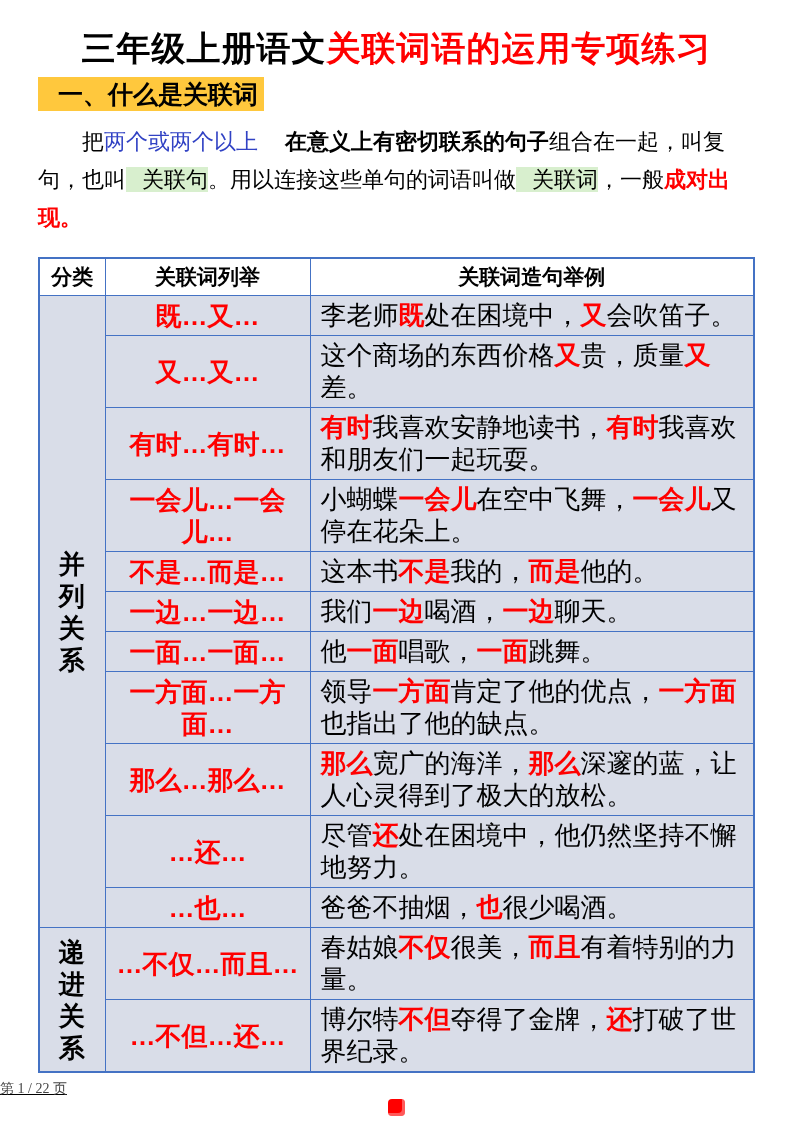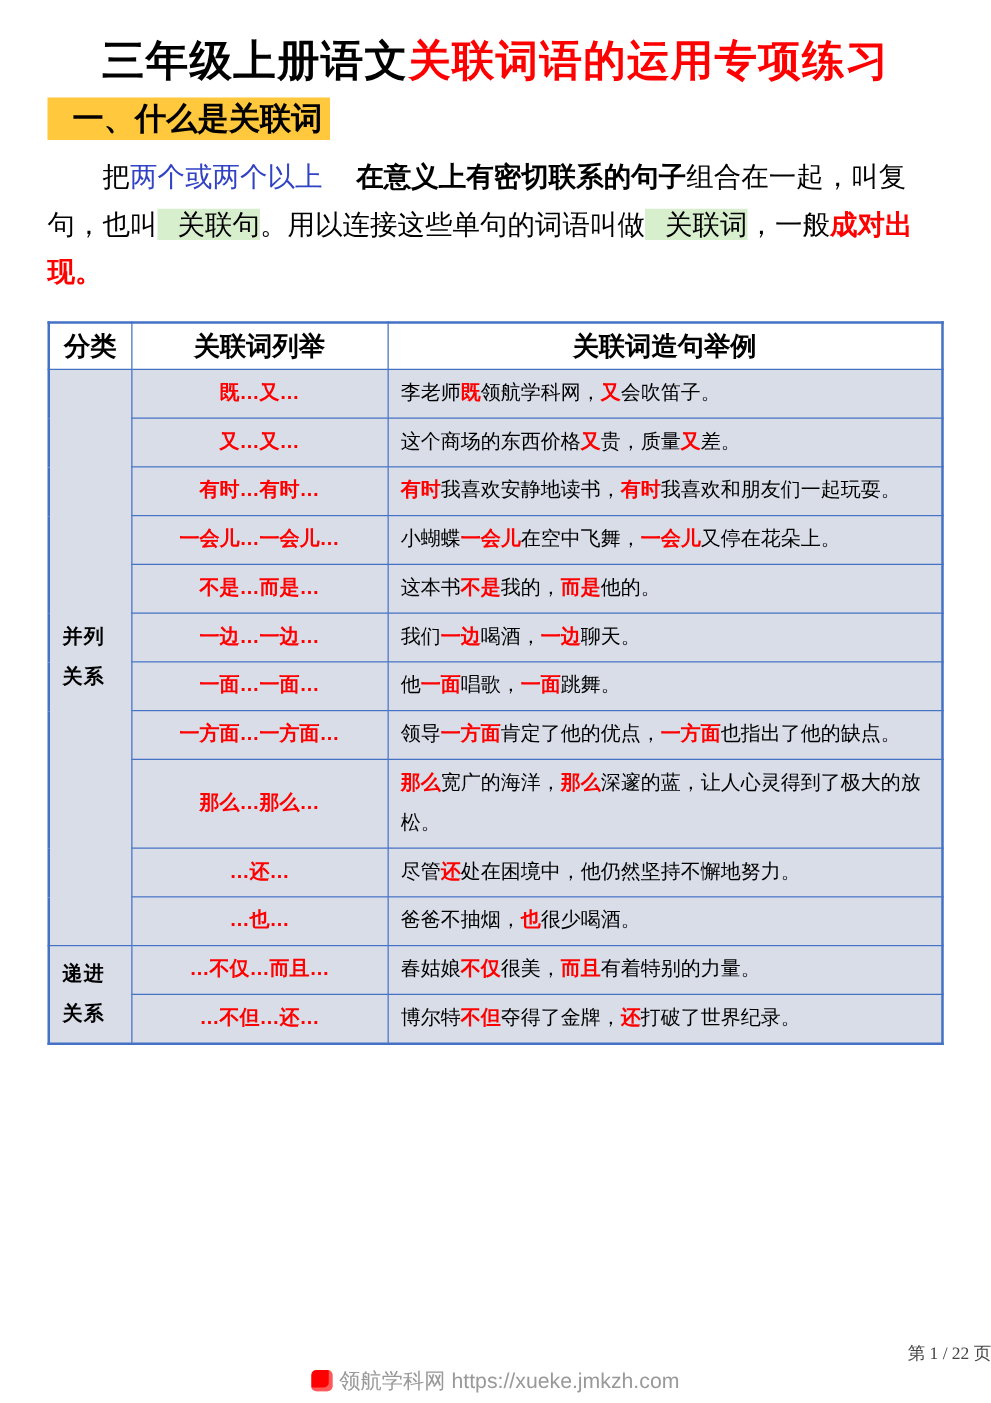--- a/index.html
+++ b/index.html
@@ -46,39 +46,40 @@
   table.kw-table th {
     background:#ffffff;
     font-family:"Liberation Sans", sans-serif;
     font-weight:bold; font-size:21px; text-align:center;
     padding:4px 6px;
     border:1px solid var(--table-border, #4472C4);
   }
   table.kw-table td {
     background:var(--table-bg, #D9DDE8);
     border:1px solid var(--table-border, #4472C4);
-    font-size:16px; line-height:32px;
+    font-size:26px; line-height:32px;
     padding:3px 10px;
     vertical-align:middle;
   }
   td.cat-cell {
-    width:66px; text-align:left;
+    width:66px; text-align:center;
     font-weight:bold; font-family:"Liberation Sans", sans-serif;
     letter-spacing:1px;
   }
   td.pattern-cell {
     width:205px; text-align:center;
     color:var(--accent-red, #ff0000);
     font-weight:bold; font-family:"Liberation Sans", sans-serif;
   }
   td.example-cell { }
 
   .footer {
     position:absolute; left:0; bottom:6px; width:100%;
-    text-align:right;
+    text-align:left;
+    text-decoration:underline;
   }
   .page-num {
     font-size:14px; color:#444; margin-bottom:1px;
     font-family:"Liberation Serif", serif;
   }
   .watermark {
     display:flex; align-items:center; justify-content:center; gap:5px;
     font-size:17px; color:var(--watermark-gray, #999999);
     font-family:"Liberation Sans", sans-serif;
   }
@@ -105,21 +106,21 @@
       <tr>
         <th>分类</th>
         <th>关联词列举</th>
         <th>关联词造句举例</th>
       </tr>
     </thead>
     <tbody>
         <tr>
           <td rowspan="11" class="cat-cell">并列关系</td>
           <td class="pattern-cell">既…又…</td>
-          <td class="example-cell"><span>李老师</span><span class="red-bold">既</span><span>领航学科网，</span><span class="red-bold">又</span><span>会吹笛子。</span></td>
+          <td class="example-cell"><span>李老师</span><span class="red-bold">既</span><span>处在困境中，</span><span class="red-bold">又</span><span>会吹笛子。</span></td>
         </tr>
         <tr>
           <td class="pattern-cell">又…又…</td>
           <td class="example-cell"><span>这个商场的东西价格</span><span class="red-bold">又</span><span>贵，质量</span><span class="red-bold">又</span><span>差。</span></td>
         </tr>
         <tr>
           <td class="pattern-cell">有时…有时…</td>
           <td class="example-cell"><span class="red-bold">有时</span><span>我喜欢安静地读书，</span><span class="red-bold">有时</span><span>我喜欢和朋友们一起玩耍。</span></td>
         </tr>
         <tr>
@@ -165,15 +166,14 @@
         </tr>
       </tbody>
   </table>
 
 </div>
 
 <div class="footer">
   <div class="page-num">第 1 / 22 页</div>
   <div class="watermark">
     <span class="wm-icon"></span>
-    <span>领航学科网 https://xueke.jmkzh.com</span>
   </div>
 </div>
 
 </body></html>

